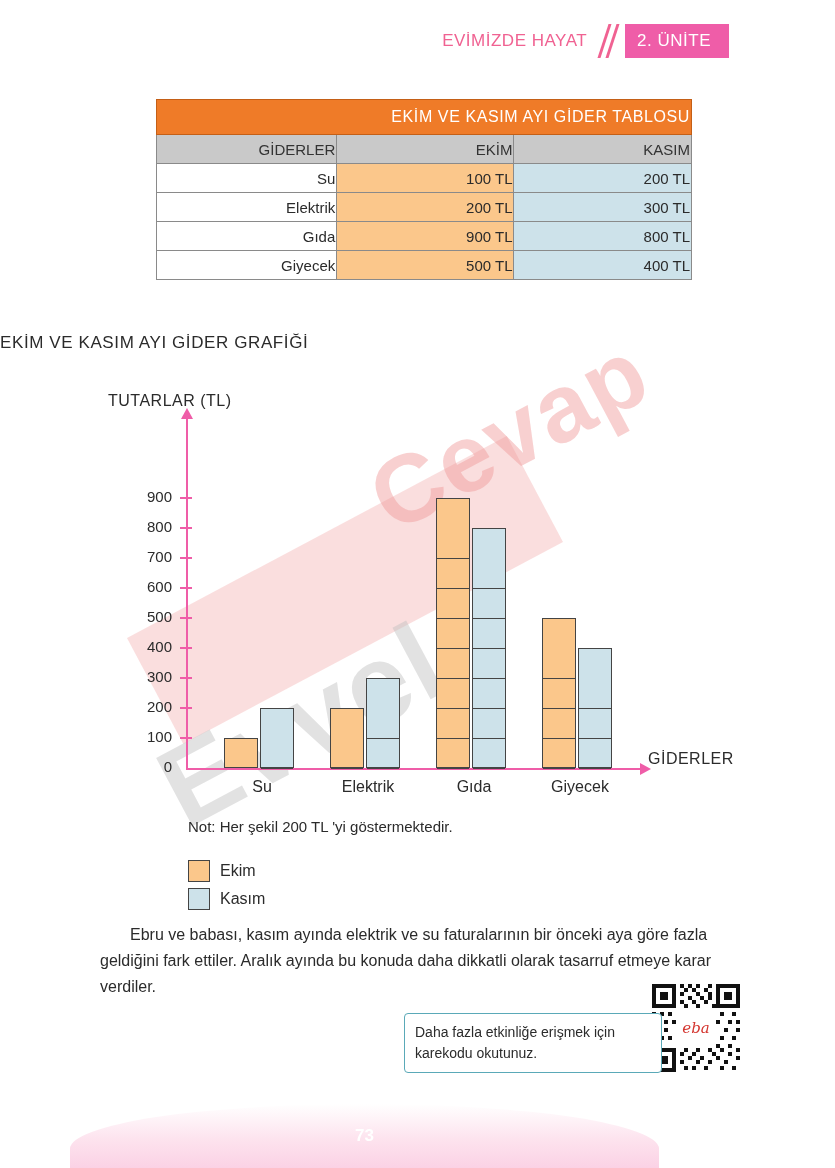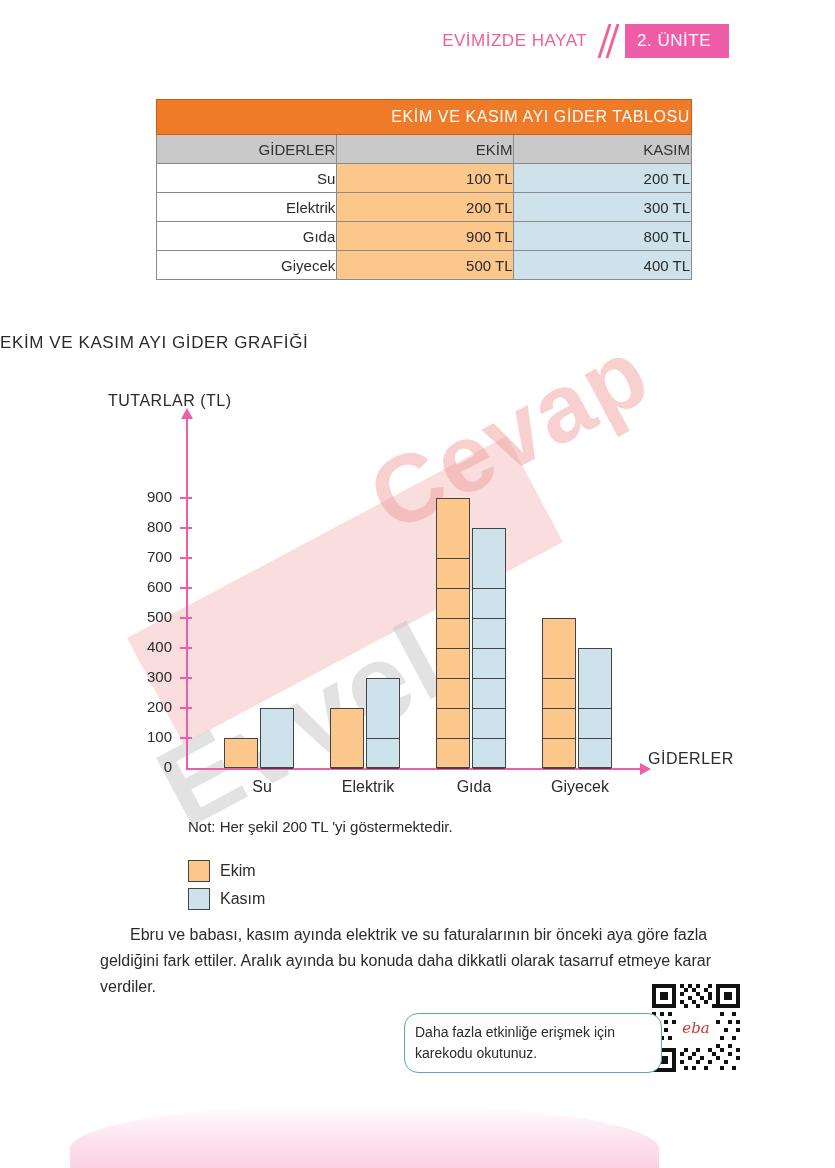--- a/index.html
+++ b/index.html
@@ -279,21 +279,21 @@
     width: 92px;
     height: 92px;
     z-index: 10;
   }
   .qr-note {
     position: absolute;
     left: 404px;
     top: 1013px;
     width: 236px;
     border: 1px solid #5aa9b8;
-    border-radius: 14px;
+    border-radius: 4px;
     padding: 8px 10px;
     font-size: 14px;
     line-height: 21px;
     color: #2b2b2b;
     background: #ffffff;
     z-index: 10;
   }
   .footer {
     position: absolute;
     left: 0; right: 0;
@@ -555,15 +555,16 @@
       </g>
       <rect x="30" y="34" width="32" height="22" fill="#ffffff"></rect>
       <text x="46" y="51" text-anchor="middle" font-family="DejaVu Serif, serif" font-size="15" font-style="italic" fill="#d4352f">eba</text>
     </svg>
   </div>
 
   <div class="qr-note">Daha fazla etkinliğe erişmek için karekodu okutunuz.</div>
 
   <div class="footer">
     <div class="footer-band"></div>
+    <div class="page-number">73</div>
   </div>
 
 </div>
 
 </body></html>

